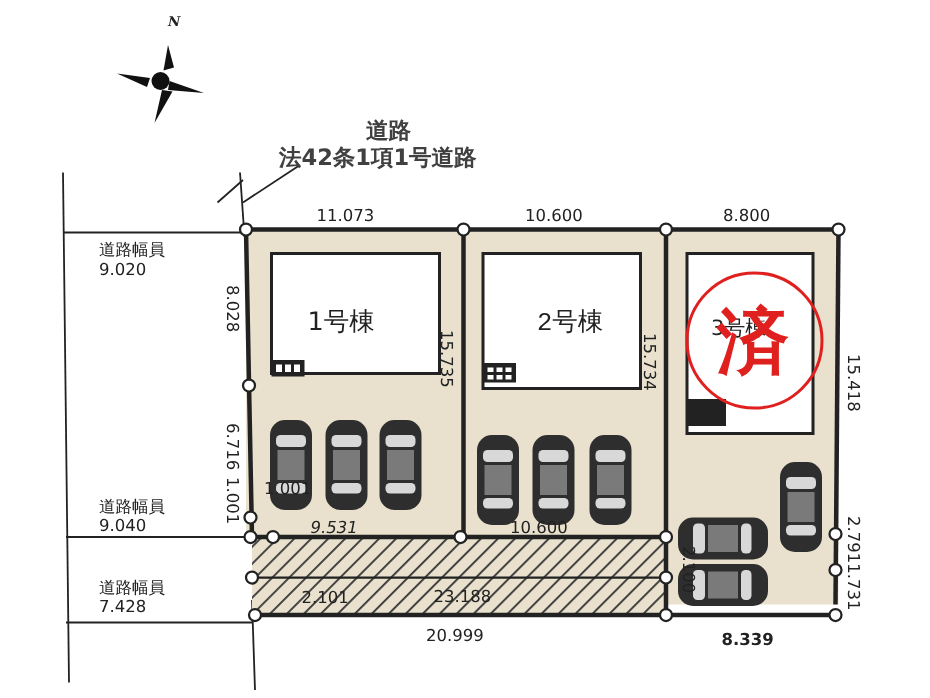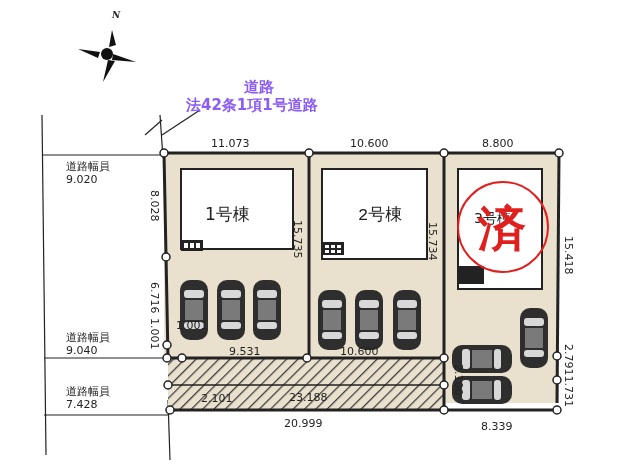--- a/index.html
+++ b/index.html
@@ -1,20 +1,20 @@
 <!DOCTYPE html>
 <html><head>
 <meta charset="utf-8">
 <style>
   html, body { margin:0; padding:0; background:#ffffff; }
   body { width:620px; height:465px; position:relative; overflow:hidden; font-family:"DejaVu Sans", sans-serif; color:#222; }
   svg { position:absolute; left:0; top:0; }
   .lbl { position:absolute; font-size:11px; line-height:12px; color:#222; white-space:nowrap; }
   .vlbl { position:absolute; font-size:11px; line-height:12px; color:#222; white-space:nowrap; transform-origin:left top; transform:rotate(90deg); }
-  .title { position:absolute; font-size:15px; font-weight:bold; color:#8b5cf6; white-space:nowrap; }
+  .title { position:absolute; font-size:15px; font-weight:bold; color:#404040; white-space:nowrap; }
   .road-label { position:absolute; font-size:11px; text-align:left; line-height:13px; color:#222; }
   .unit-label { position:absolute; font-size:17px; color:#222; white-space:nowrap; }
   .north { position:absolute; font-family:"DejaVu Serif", serif; font-size:9px; font-weight:bold; font-style:italic; }
   .stamp { position:absolute; color:#e0201f; font-size:48px; font-weight:bold; line-height:48px; }
 </style>
 </head>
 <body>
 
 <svg width="620" height="465" viewBox="0 0 620 465">
   <defs>
@@ -156,18 +156,18 @@
 <div class="vlbl" style="left:160px;top:190px;">8.028</div>
 <div class="vlbl" style="left:160px;top:282px;">6.716</div>
 <div class="vlbl" style="left:160px;top:318px;">1.001</div>
 <div class="vlbl" style="left:303px;top:220px;">15.735</div>
 <div class="vlbl" style="left:438px;top:222px;">15.734</div>
 <div class="vlbl" style="left:574px;top:236px;">15.418</div>
 <div class="vlbl" style="left:574px;top:344px;"><span>2.791</span><span>1.731</span></div>
 <div class="vlbl" style="left:464px;top:364px;">2.100</div>
 
 <div class="lbl" style="left:176px;top:320px;">1.001</div>
-<div class="lbl" style="left:229px;top:346px;">9.531</div>
+<div class="lbl" style="left:207px;top:346px;font-style:italic;">9.531</div>
 <div class="lbl" style="left:340px;top:346px;">10.600</div>
 <div class="lbl" style="left:201px;top:393px;">2.101</div>
 <div class="lbl" style="left:289px;top:392px;">23.188</div>
 <div class="lbl" style="left:284px;top:418px;">20.999</div>
-<div class="lbl" style="left:481px;top:421px;">8.339</div>
+<div class="lbl" style="left:481px;top:421px;font-weight:bold;">8.339</div>
 
 </body></html>

